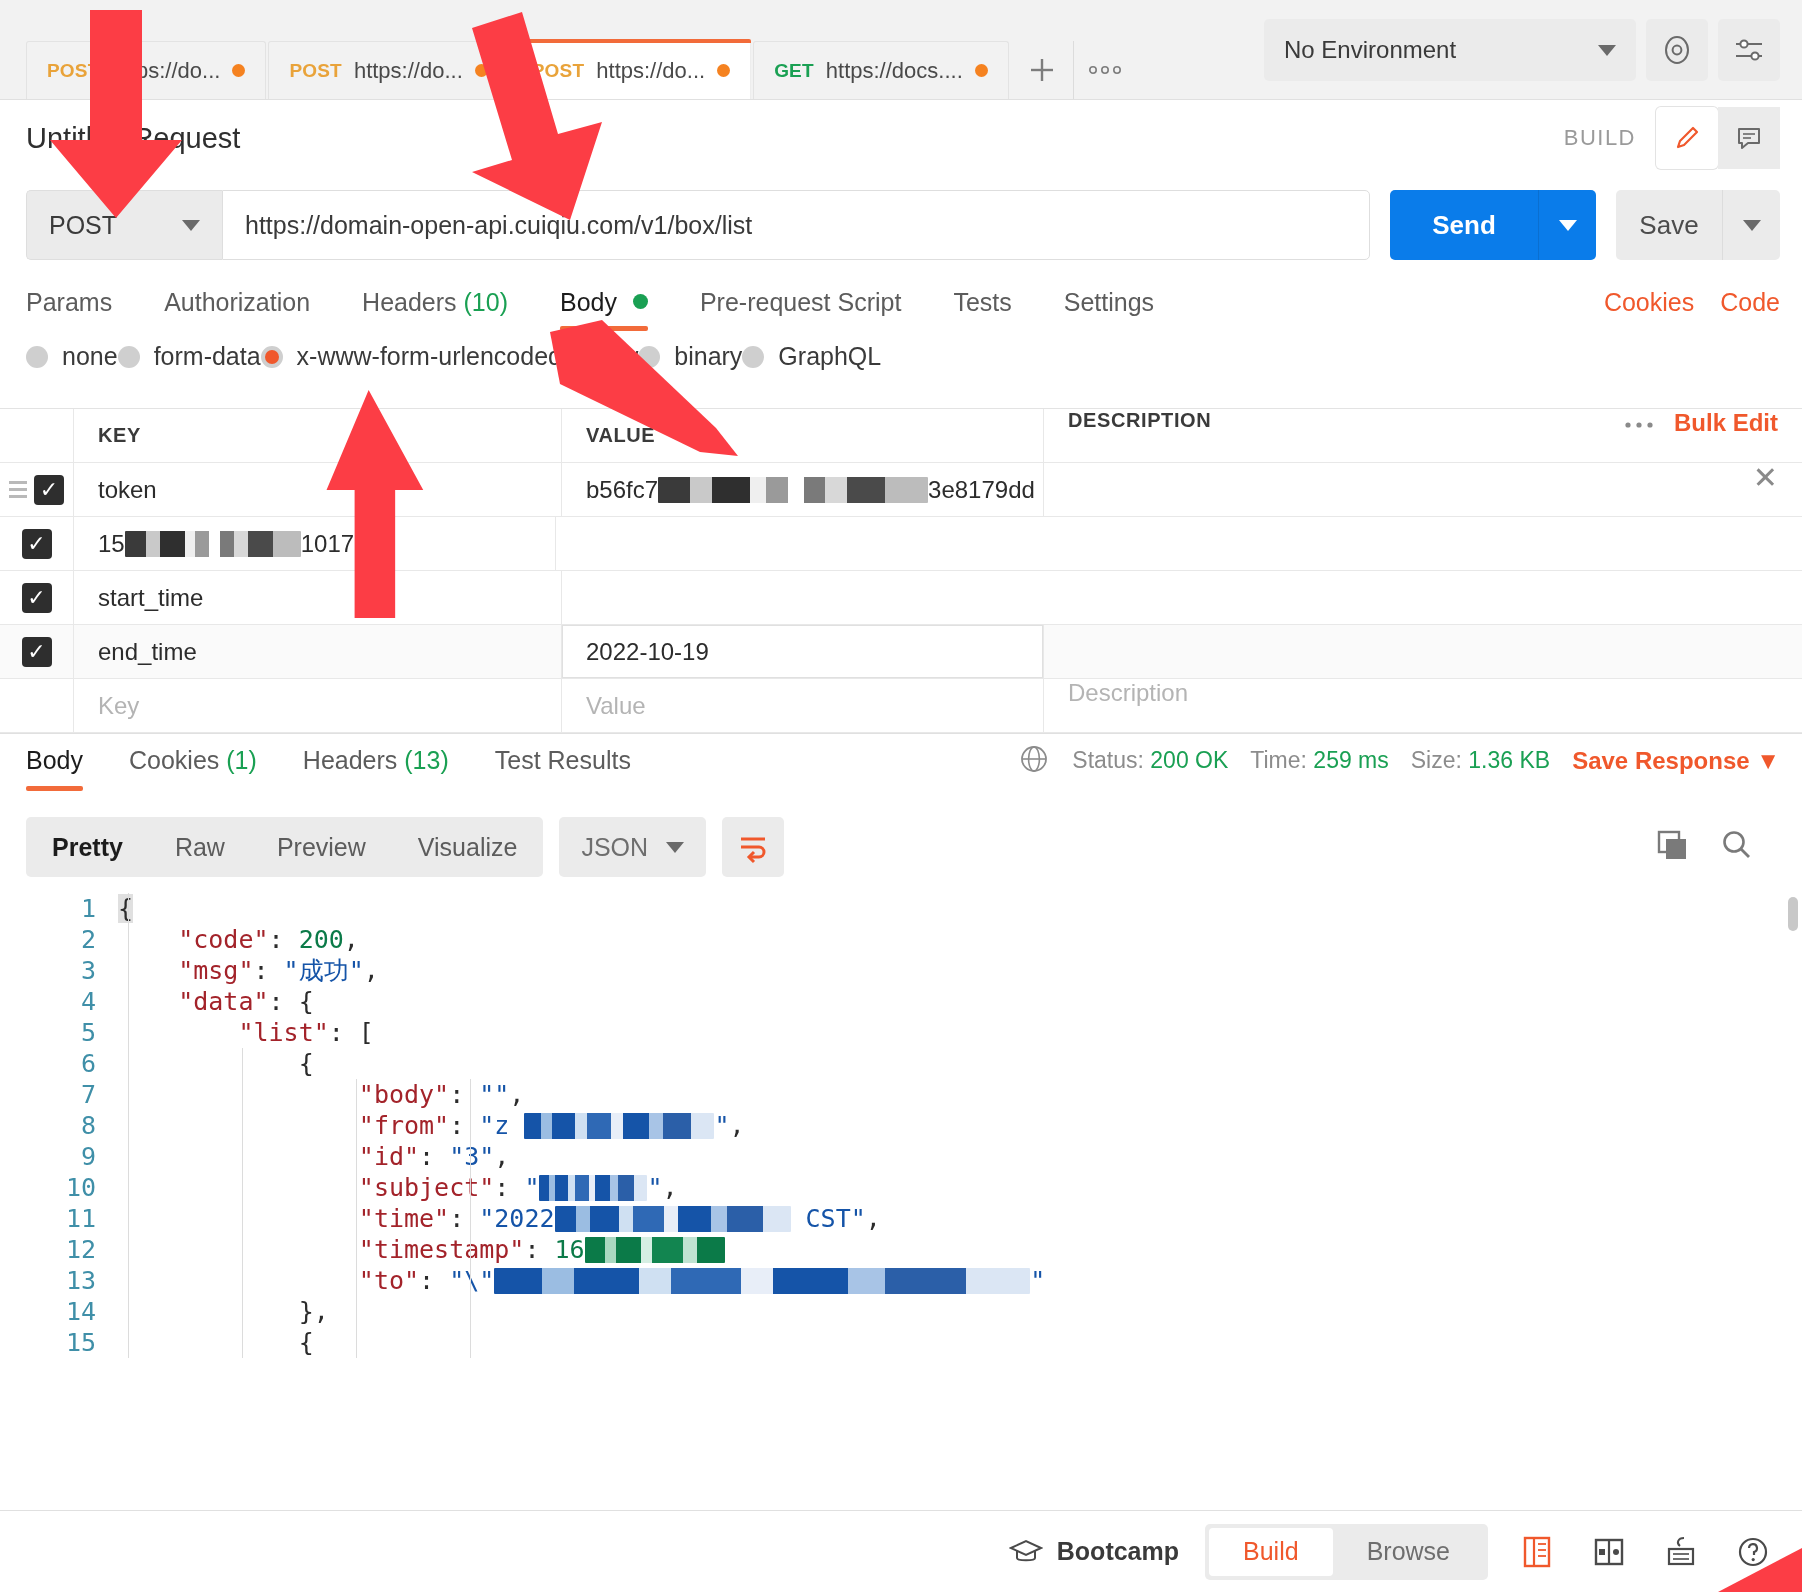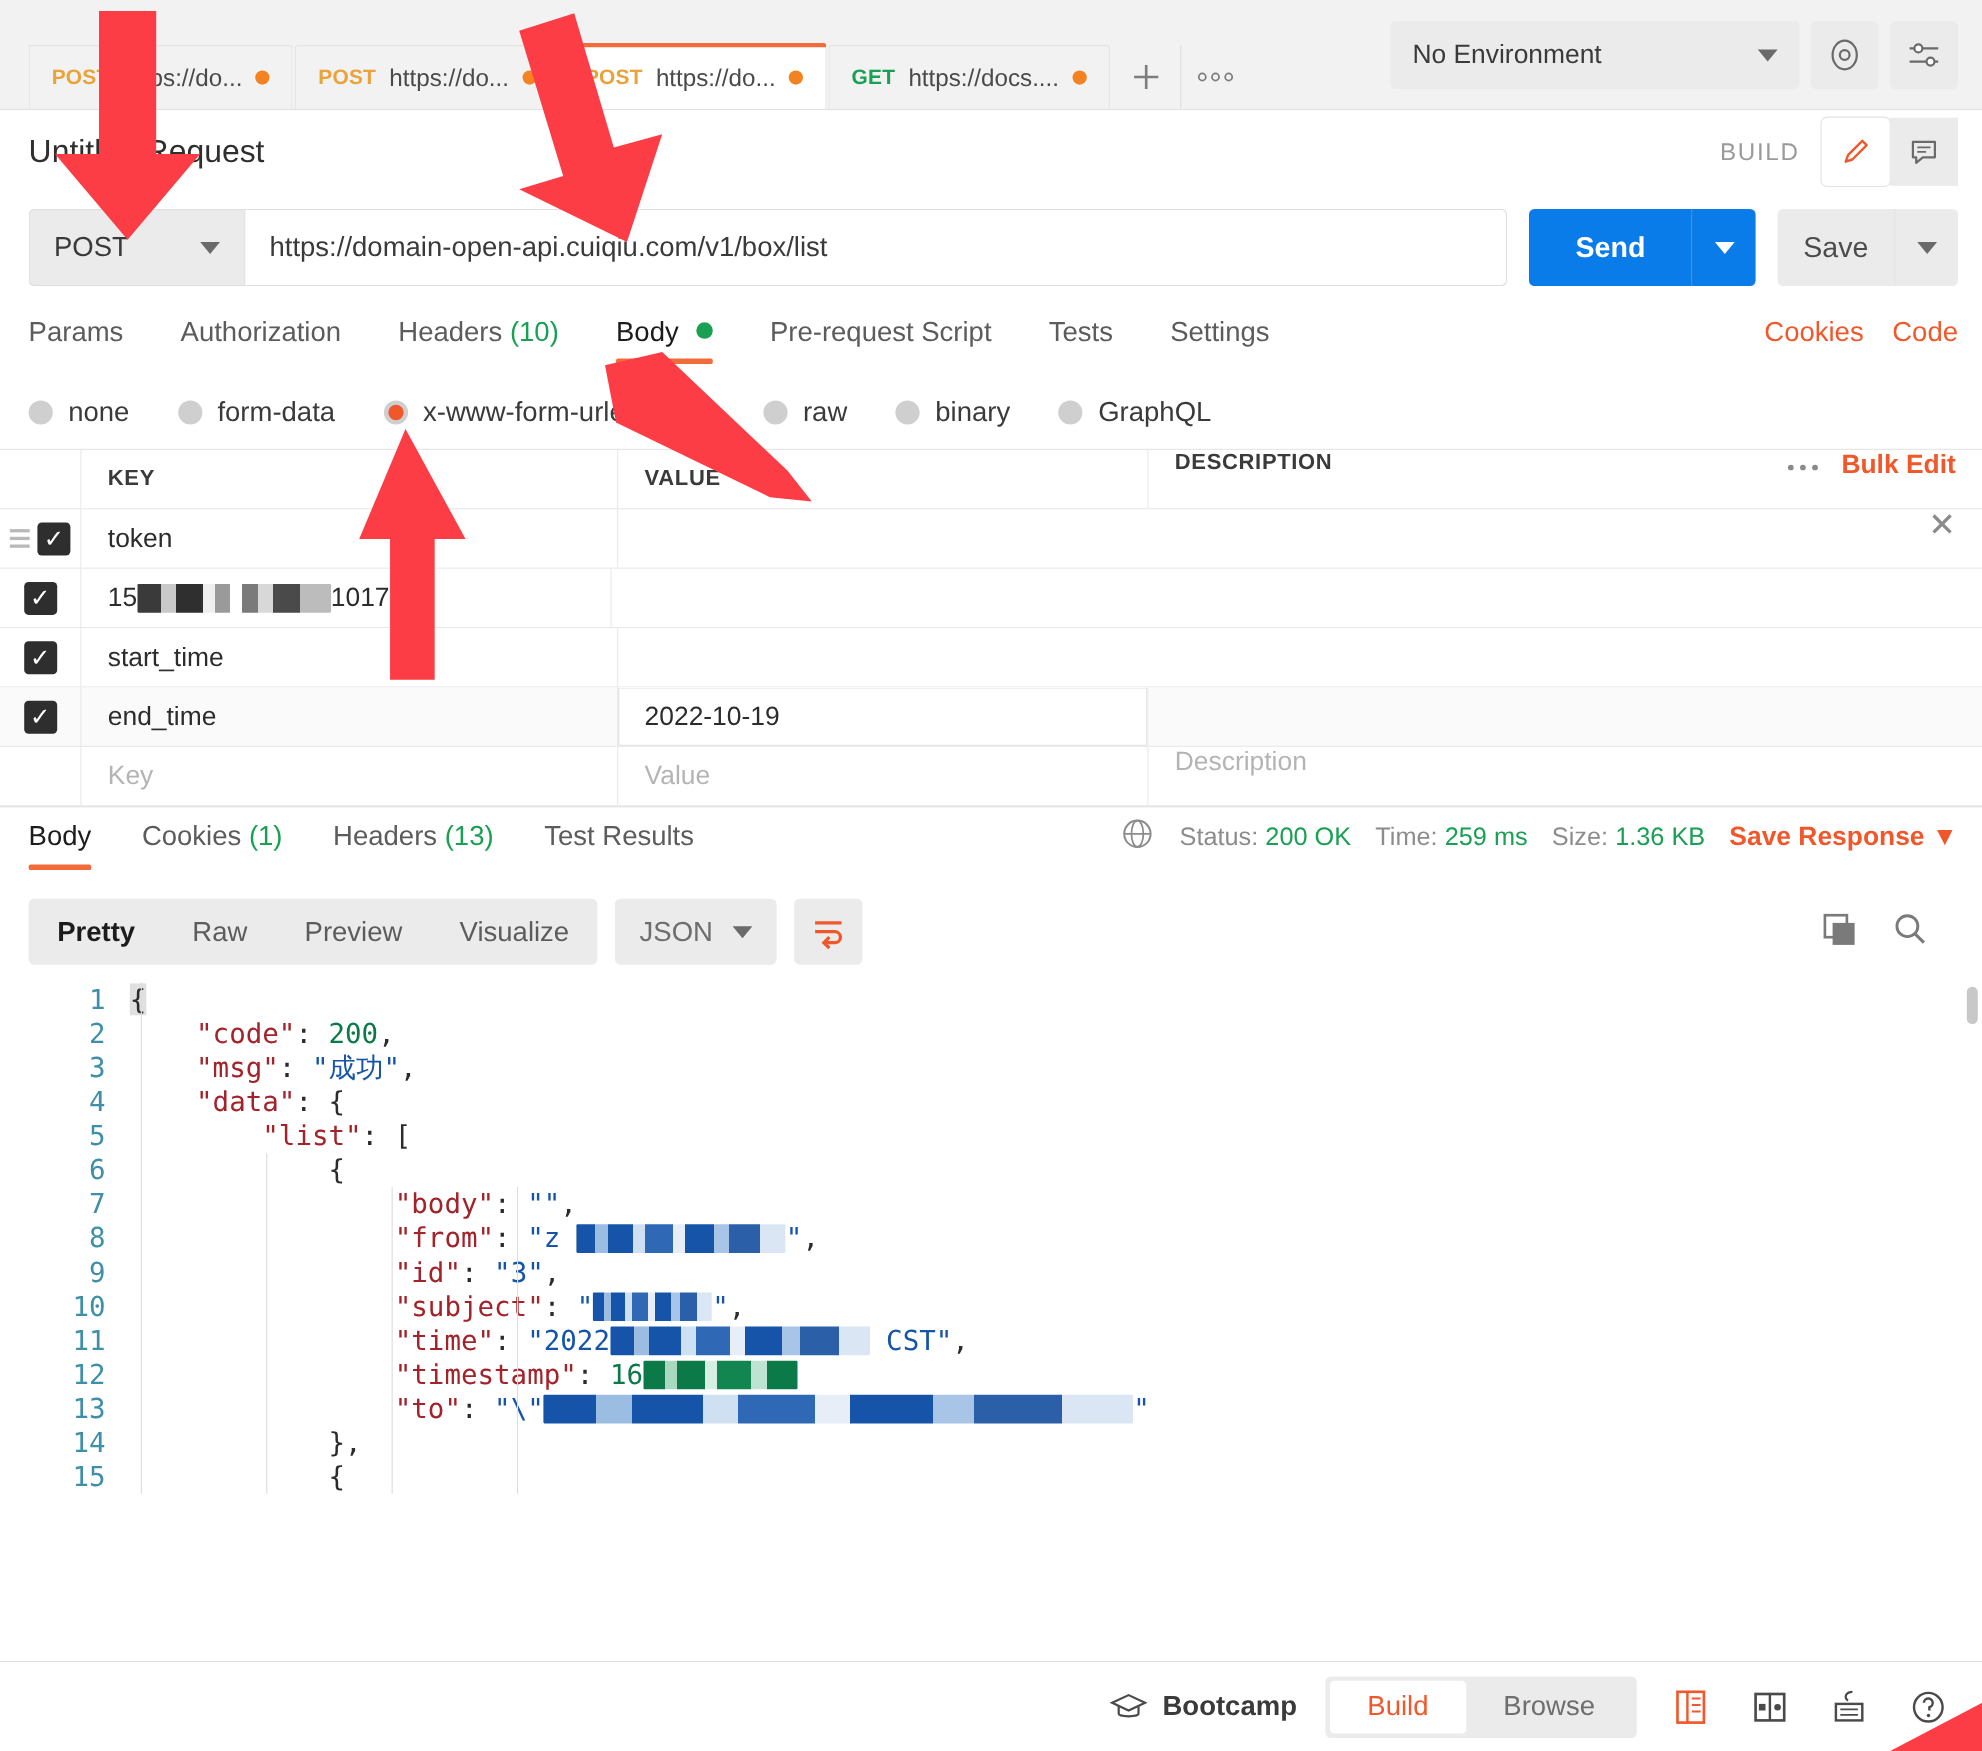--- a/index.html
+++ b/index.html
@@ -116,21 +116,21 @@
   .rt.active::after {
     content: ""; position: absolute; left: 0; right: 0; bottom: 0;
     height: 5px; background: #f26b3a; border-radius: 2px;
   }
   .cnt-green { color: #1aa053; }
   .bodydot { display: inline-block; width: 15px; height: 15px; border-radius: 50%; background: #1aa053; margin-left: 9px; vertical-align: 2px; }
   .rtlinks { margin-left: auto; display: flex; gap: 26px; padding-bottom: 14px; }
   .rtlink { font-size: 25px; color: #f0582c; }
 
   
-  .radiorow { display: flex; align-items: center; height: 66px; padding: 0 26px; gap: 44px; }
+  .radiorow { display: flex; align-items: flex-start; height: 66px; padding: 0 26px; }
   .radio { display: flex; align-items: center; gap: 14px; font-size: 25px; color: #3a3a3a; white-space: nowrap; }
   .rcircle { width: 22px; height: 22px; border-radius: 50%; background: #cfcfcf; }
   .rcircle.sel { background: #fff; border: 5px solid #cfcfcf; position: relative; }
   .rcircle.sel::after {
     content: ""; position: absolute; inset: -1px; border-radius: 50%;
     background: #f0582c; margin: 0;
   }
 
   
   .kvtable { border-top: 1px solid #e3e3e3; }
@@ -413,20 +413,25 @@
         <span class="dragdots">
             <span></span>
             <span></span>
             <span></span>
           </span>
         <span class="chk">✓</span>
       </div>
       <div class="kv-key">
           <span>token</span>
         </div>
+      <div class="kv-val">
+        <span>b56fc7</span>
+          <span class="red redk" style="width:270px"></span>
+          <span>3e8179dd</span>
+      </div>
       <div class="kv-desc">
         <span></span>
         <span class="rowactions">
           <span class="xbtn">✕</span>
         </span>
       </div>
     </div>
 
     <div class="kvrow">
       <div class="kv-handle">

